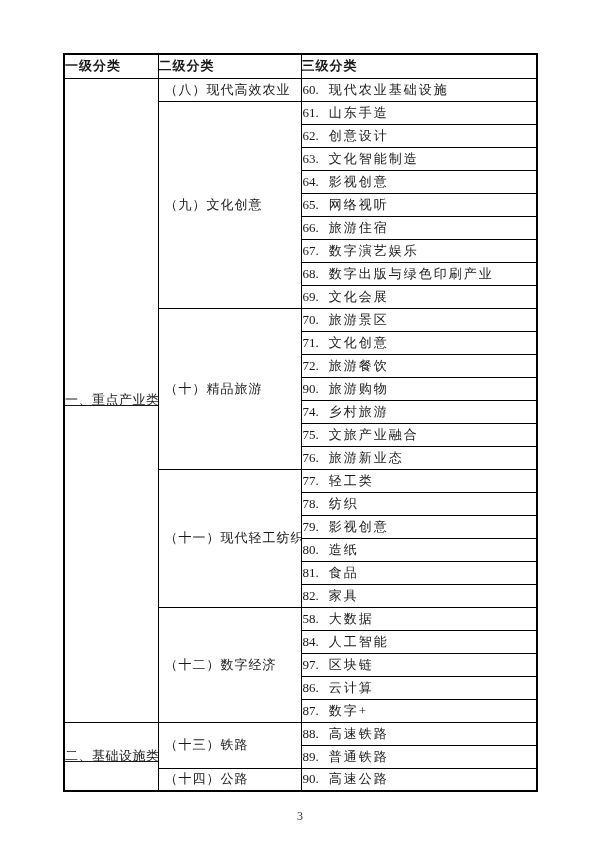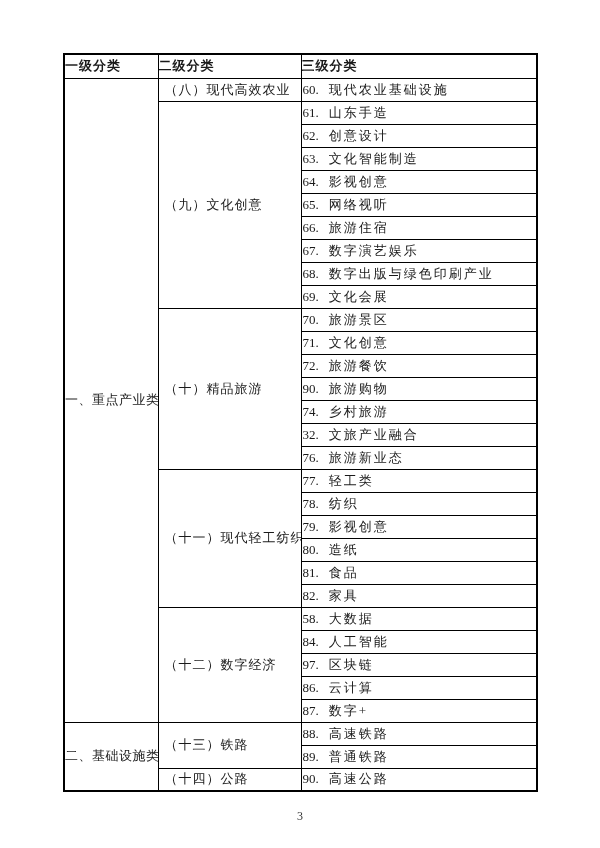--- a/index.html
+++ b/index.html
@@ -35,20 +35,21 @@
   .cls-table thead tr { height: 24px; }
   .cls-table tbody tr { height: 23px; }
   .cls-table th {
     font-weight: bold;
     text-align: left;
     letter-spacing: 1px;
   }
   td.l1 {
     text-align: left;
     letter-spacing: 0.5px;
+    text-decoration: underline;
   }
   td.l2 {
     padding-left: 6px;
     letter-spacing: 1px;
   }
   td.item {
     padding-left: 1px;
   }
   td.item .num {
     display: inline-block;
@@ -128,21 +129,21 @@
     <tr>
       <td class="item"><span class="num">72.</span><span class="label">旅游餐饮</span></td>
     </tr>
     <tr>
       <td class="item"><span class="num">90.</span><span class="label">旅游购物</span></td>
     </tr>
     <tr>
       <td class="item"><span class="num">74.</span><span class="label">乡村旅游</span></td>
     </tr>
     <tr>
-      <td class="item"><span class="num">32.</span><span class="label">文旅产业融合</span></td>
+      <td class="item"><span class="num">75.</span><span class="label">文旅产业融合</span></td>
     </tr>
     <tr>
       <td class="item"><span class="num">76.</span><span class="label">旅游新业态</span></td>
     </tr>
     <tr>
       <td class="l2" rowspan="6">（十一）现代轻工纺织</td>
       <td class="item"><span class="num">77.</span><span class="label">轻工类</span></td>
     </tr>
     <tr>
       <td class="item"><span class="num">78.</span><span class="label">纺织</span></td>

